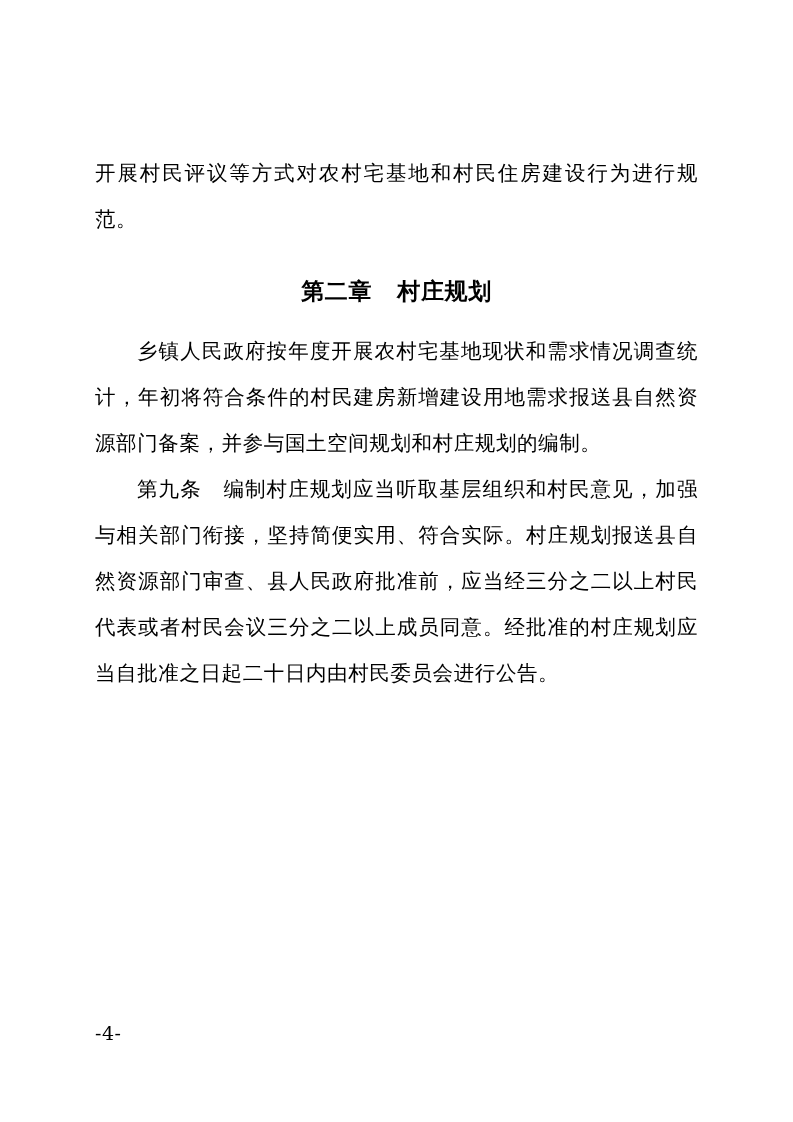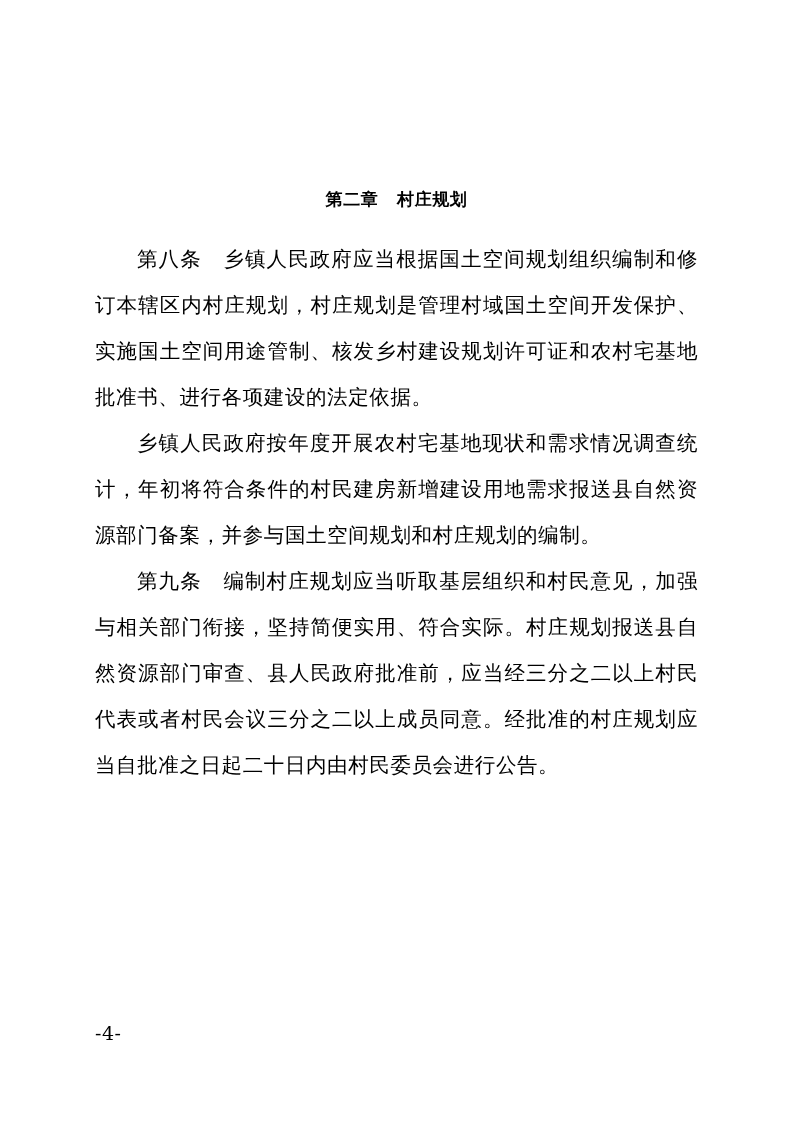--- a/index.html
+++ b/index.html
@@ -32,21 +32,21 @@
     margin: 0;
     text-indent: 0;
   }
   .para.indent {
     text-indent: 2.05em;
   }
   .chapter-heading {
     margin: 0;
     padding: 26px 0 14px 0;
     text-align: center;
-    font-size: 17px;
+    font-size: 23px;
     line-height: 46px;
     letter-spacing: 0.6px;
   }
   .chapter-heading .gap {
     display: inline-block;
     width: 1.1em;
   }
   .page-number {
     position: absolute;
     left: 95px;
@@ -55,27 +55,27 @@
     letter-spacing: 0.5px;
     font-family: "DejaVu Serif", "Liberation Serif", serif;
   }
 </style>
 </head>
 <body>
 
 <div class="page">
   <div class="doc-body">
 
+    <p class="para">开展村民评议等方式对农村宅基地和村民住房建设行为进行规范。</p>
 
 
     <h2 class="chapter-heading">
       <span>第二章</span><span class="gap"></span><span>村庄规划</span>
     </h2>
 
-    <p class="para indent">第八条　乡镇人民政府应当根据国土空间规划组织编制和修订本辖区内村庄规划，村庄规划是管理村域国土空间开发保护、实施国土空间用途管制、核发乡村建设规划许可证和农村宅基地批准书、进行各项建设的法定依据。</p>
 
     <p class="para indent">乡镇人民政府按年度开展农村宅基地现状和需求情况调查统计，年初将符合条件的村民建房新增建设用地需求报送县自然资源部门备案，并参与国土空间规划和村庄规划的编制。</p>
 
 
     <p class="para indent">第九条　编制村庄规划应当听取基层组织和村民意见，加强与相关部门衔接，坚持简便实用、符合实际。村庄规划报送县自然资源部门审查、县人民政府批准前，应当经三分之二以上村民代表或者村民会议三分之二以上成员同意。经批准的村庄规划应当自批准之日起二十日内由村民委员会进行公告。</p>
 
   </div>
 
   <div class="page-number">-4-</div>
 </div>

